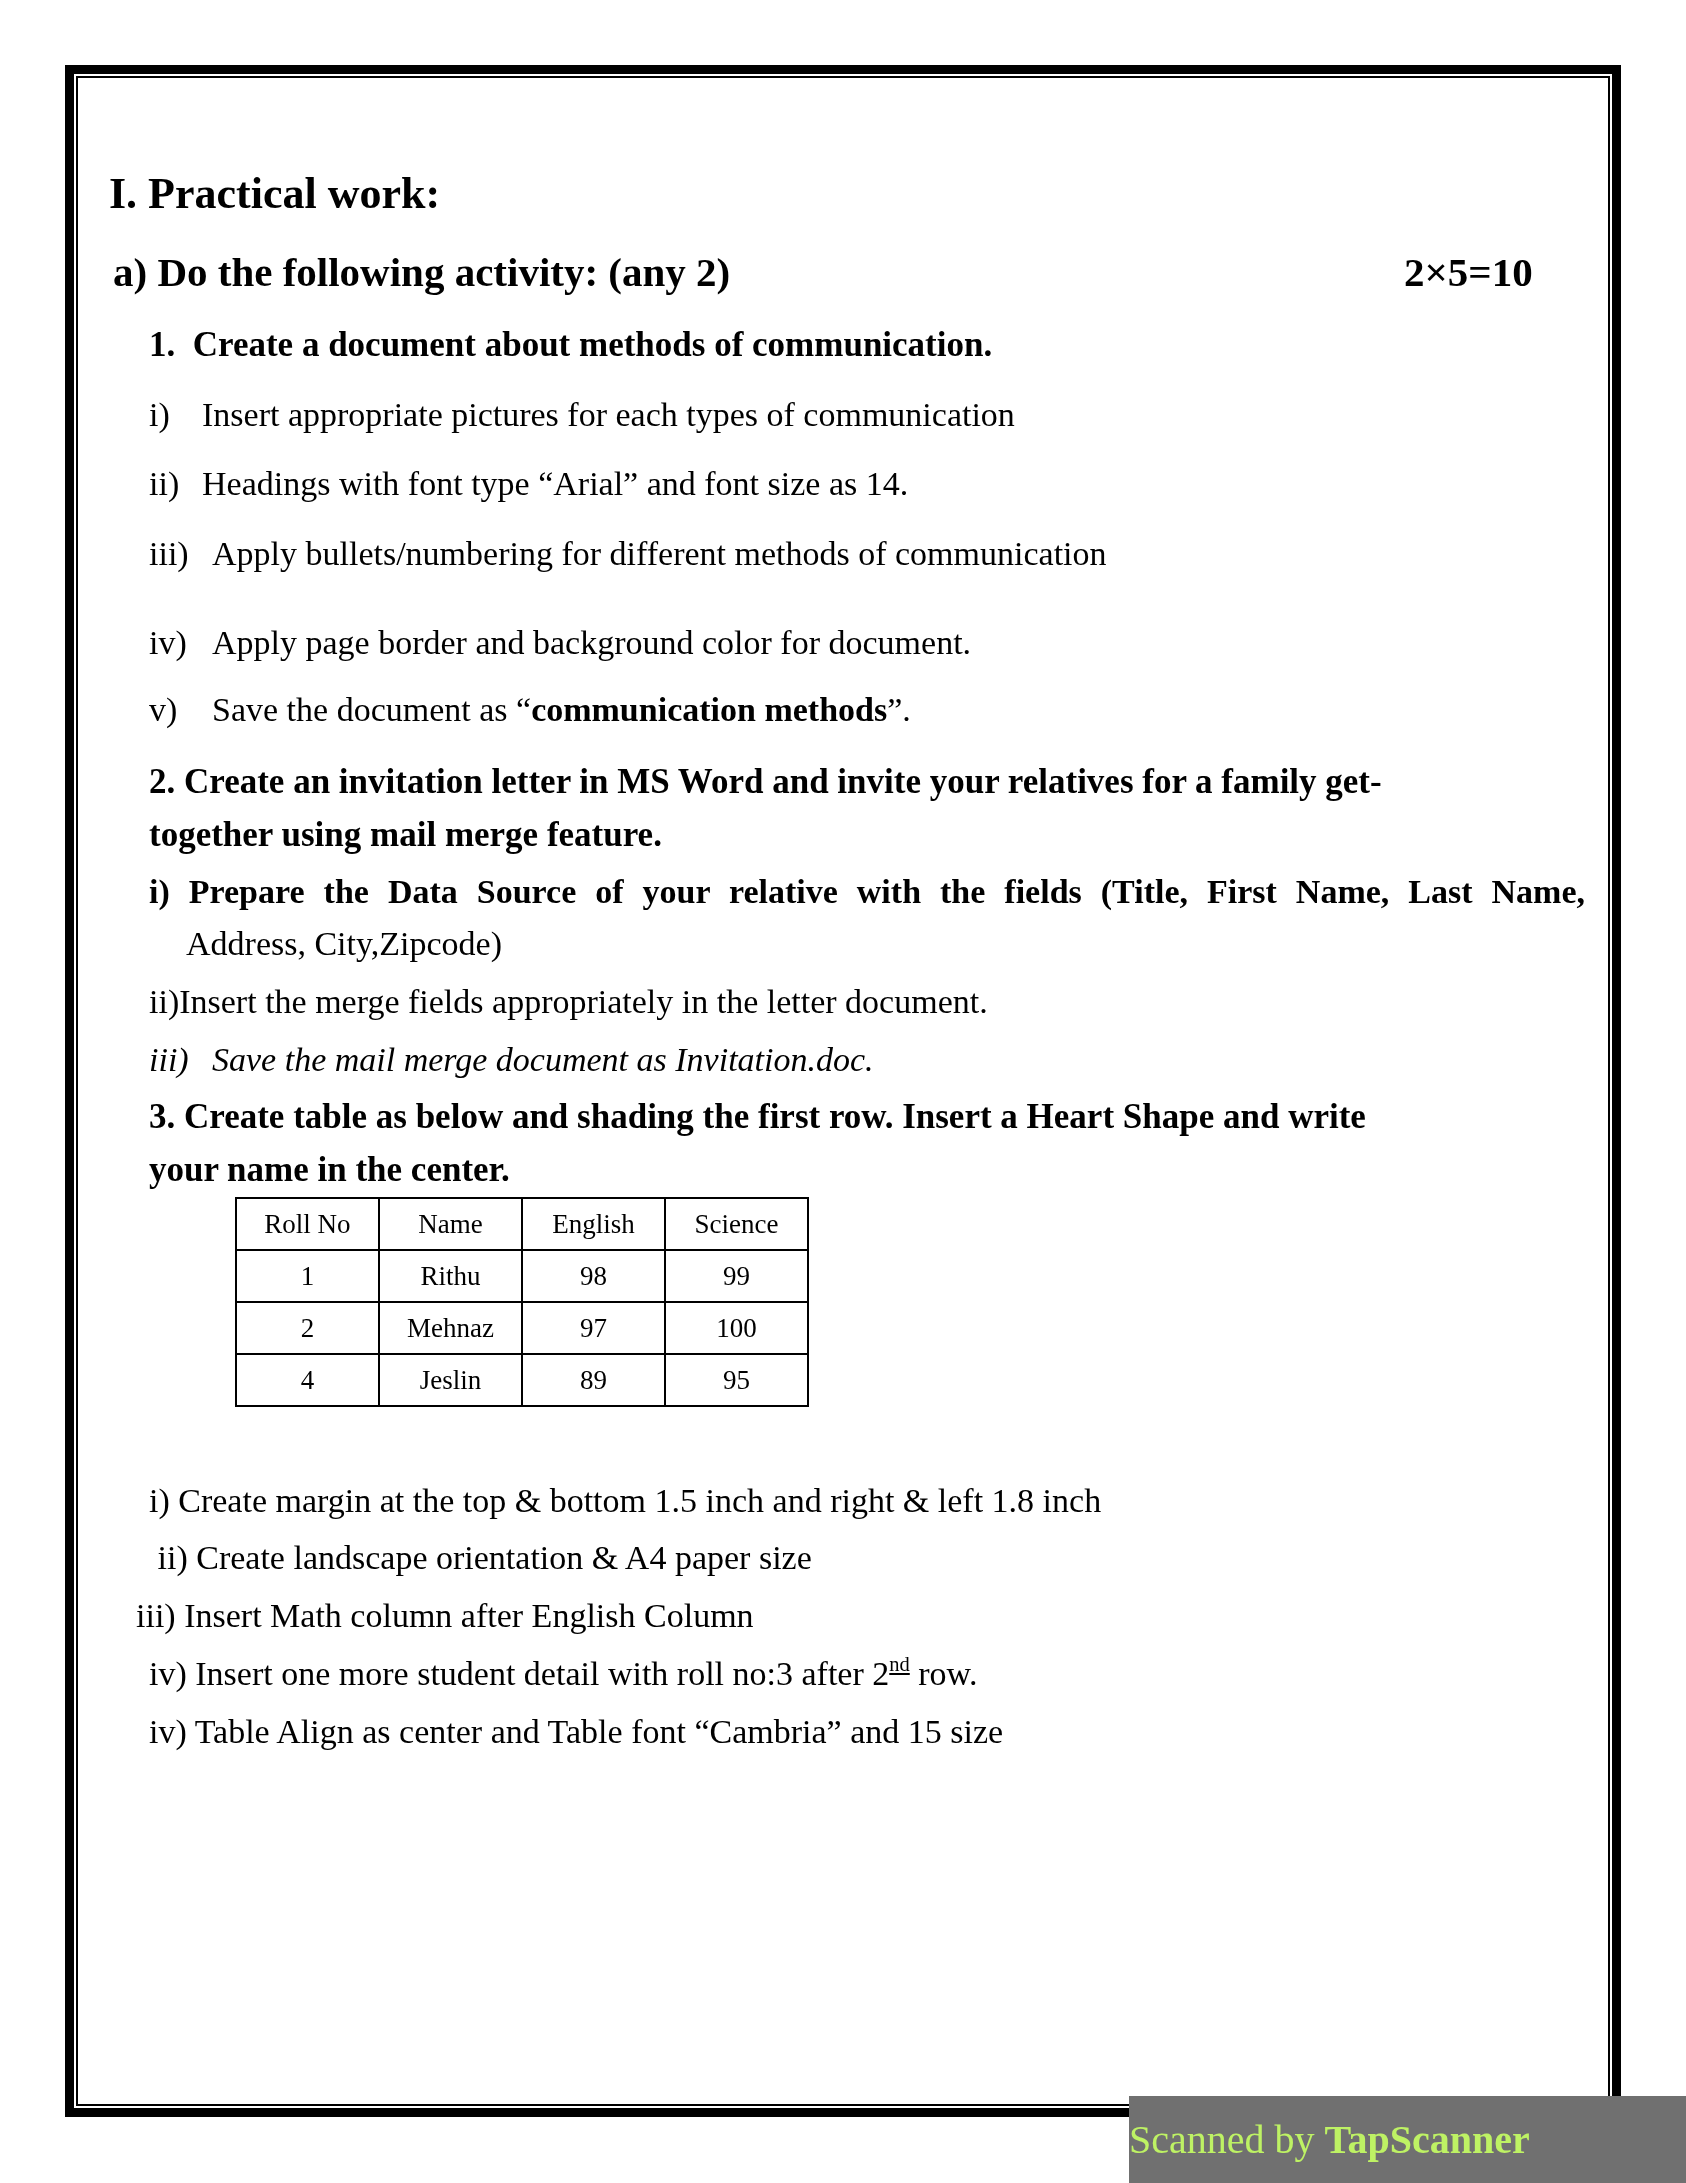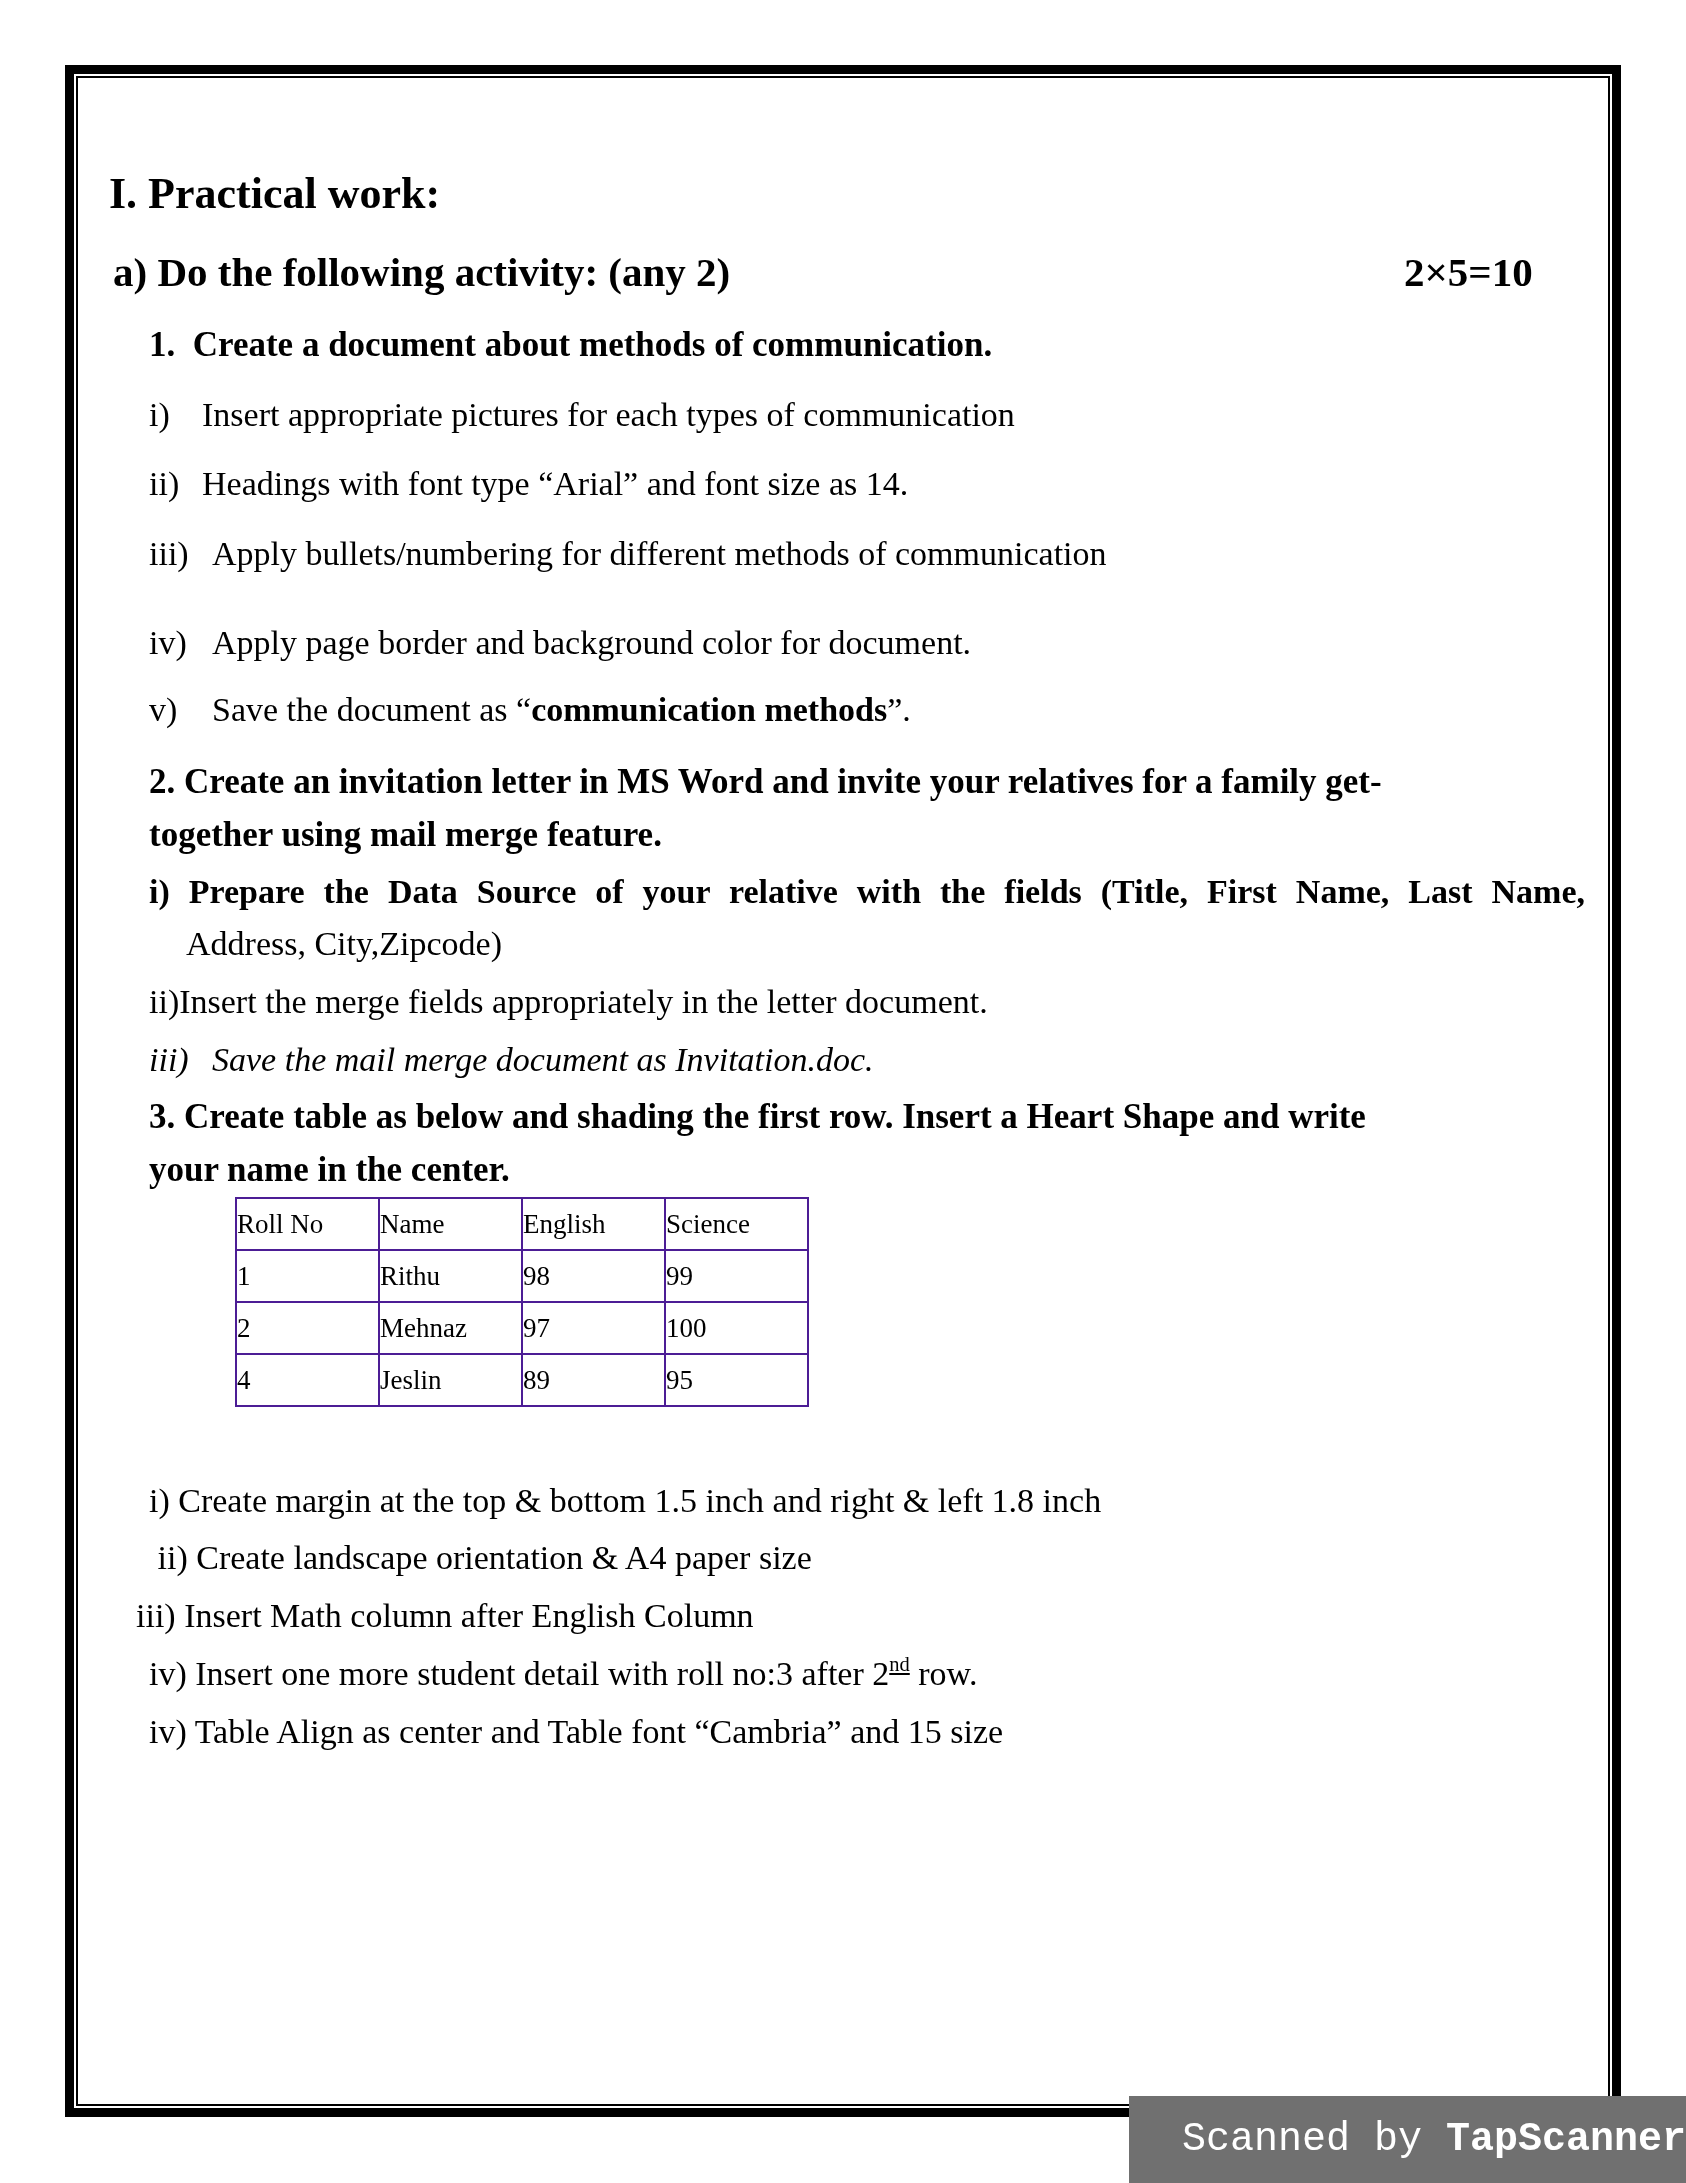--- a/index.html
+++ b/index.html
@@ -13,25 +13,25 @@
   .h1 { font-weight: bold; font-size: 44px; }
   .h2 { font-weight: bold; font-size: 41px; text-align: right; }
   .q { font-weight: bold; font-size: 35px; }
   .it { font-size: 34px; }
   .num { display: inline-block; }
   b.emph { font-weight: bold; }
   sup { font-size: 20.5px; vertical-align: 13.6px; line-height: 0; text-decoration: underline; }
   .justify { text-align: justify; text-align-last: justify; white-space: normal; font-weight: bold; }
   table.marks { position: absolute; left: 235px; top: 1197px; border-collapse: collapse;
                 font-family: "Liberation Serif", serif; font-size: 27px; }
-  table.marks td { border: 2px solid #4c1d95; width: 141px; height: 50px; text-align: left;
+  table.marks td { border: 2px solid #000000; width: 141px; height: 50px; text-align: center;
                    vertical-align: middle; padding: 0; }
   .watermark { position: absolute; left: 1129px; top: 2096px; width: 557px; height: 87px;
-               background: #707070; color: #ffffff; font-family: Liberation Mono, monospace;
-               font-size: 40px; line-height: 87px; text-align: right; }
+               background: #707070; color: #bef264; font-family: Liberation Serif, serif;
+               font-size: 40px; line-height: 87px; text-align: left; }
   .watermark b { font-weight: bold; }
 </style>
 </head>
 <body>
 
 <div class="frame-outer"></div>
 <div class="frame-inner"></div>
 
 <div class="line h1" style="left:109px; top:172px;">I. Practical work:</div>
 <div class="line h2" style="left:113px; top:252px;">a) Do the following activity: (any 2)</div>

